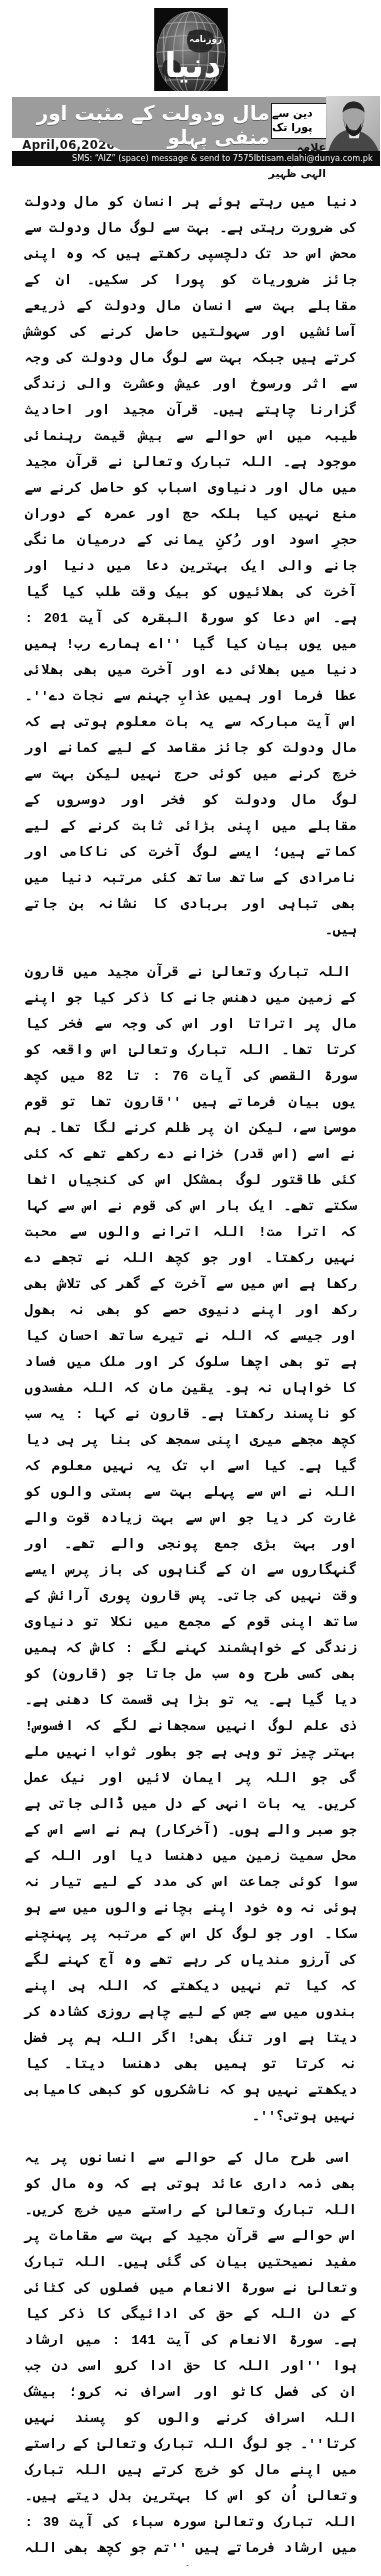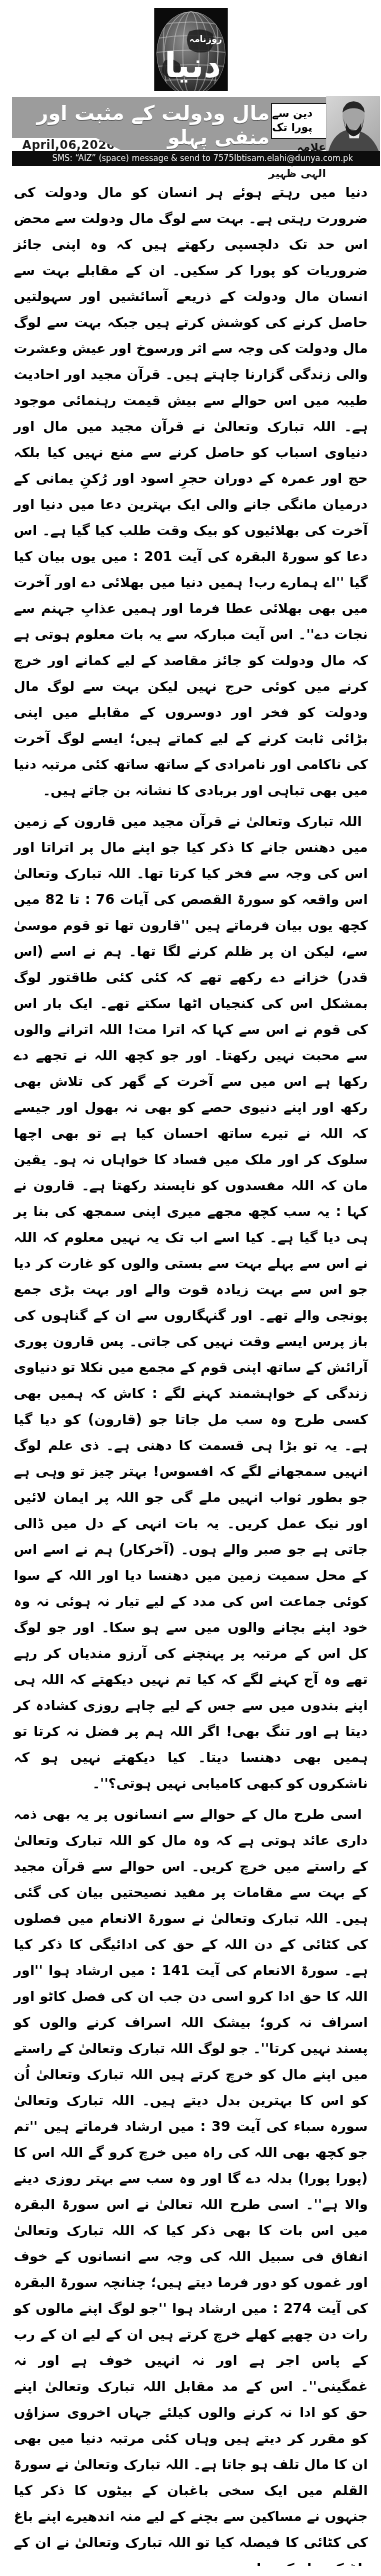--- a/index.html
+++ b/index.html
@@ -23,27 +23,27 @@
           font-size:11px;font-weight:bold;margin-top:16px;}
   
   .photo{position:absolute;left:326px;top:96px;width:54px;height:55px;}
   
   .date{position:absolute;left:11.7px;top:138px;width:111px;height:13px;background:#ffffff;
         clip-path:polygon(0 0,76% 0,100% 100%,0 100%);
         display:flex;align-items:center;padding-left:10.6px;box-sizing:border-box;
         color:#1c1c1c;font-size:11.7px;font-weight:bold;letter-spacing:0.3px;}
   
   .bar{position:absolute;left:11.7px;top:151px;width:368px;height:14.7px;background:#0d0d0d;
-       display:flex;align-items:center;justify-content:center;
+       display:flex;align-items:center;justify-content:flex-end;
        padding:0 7px 0 21px;box-sizing:border-box;color:#f2f2f2;font-size:8.2px;}
   
   .body{position:absolute;left:8.8px;top:174px;width:364px;height:2392px;overflow:hidden;
         direction:rtl;text-align:justify;color:#000;font-size:13.5px;font-weight:bold;
         line-height:26px;}
-  .body p{margin:5px;text-indent:5.9px;text-align-last:right;}
+  .body p{margin:16px;text-indent:5.9px;text-align-last:right;font-family:Liberation Mono, monospace;}
   .body p:first-child{text-indent:0;}
 </style>
 </head>
 <body>
 
 <div class="page">
 
   <div class="logo">
     <svg width="74" height="83" viewBox="0 0 126 142">
       <rect x="0" y="0" width="126" height="142" fill="#0b0b0b"></rect>

